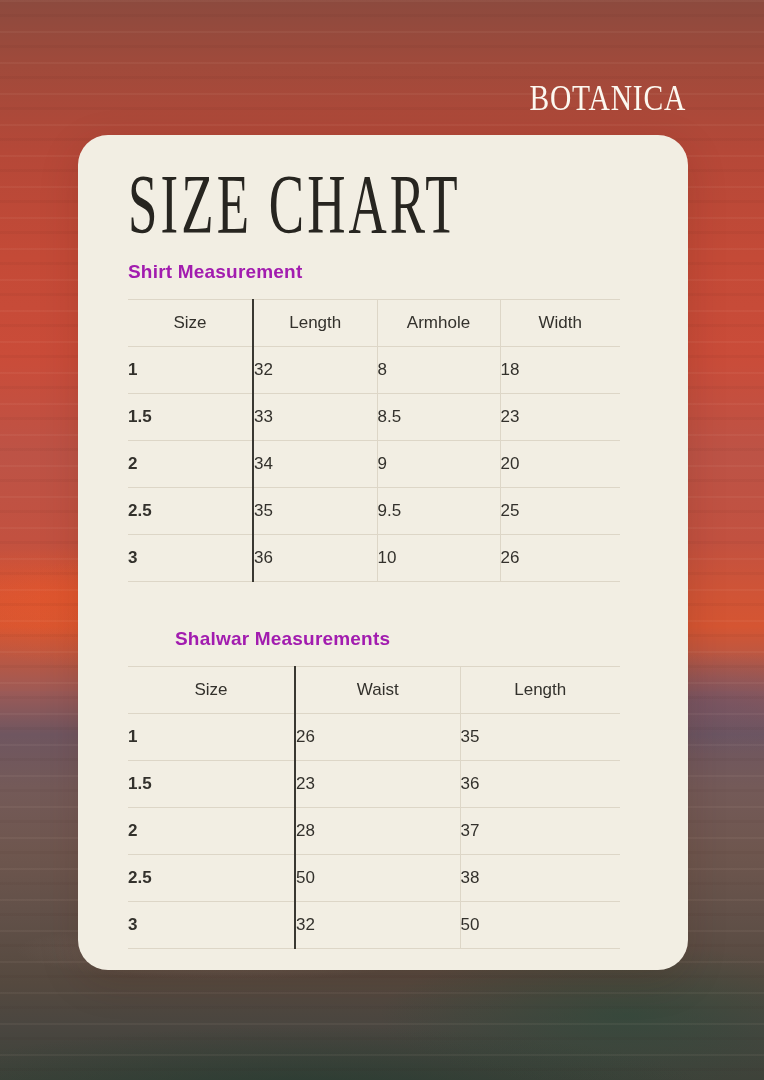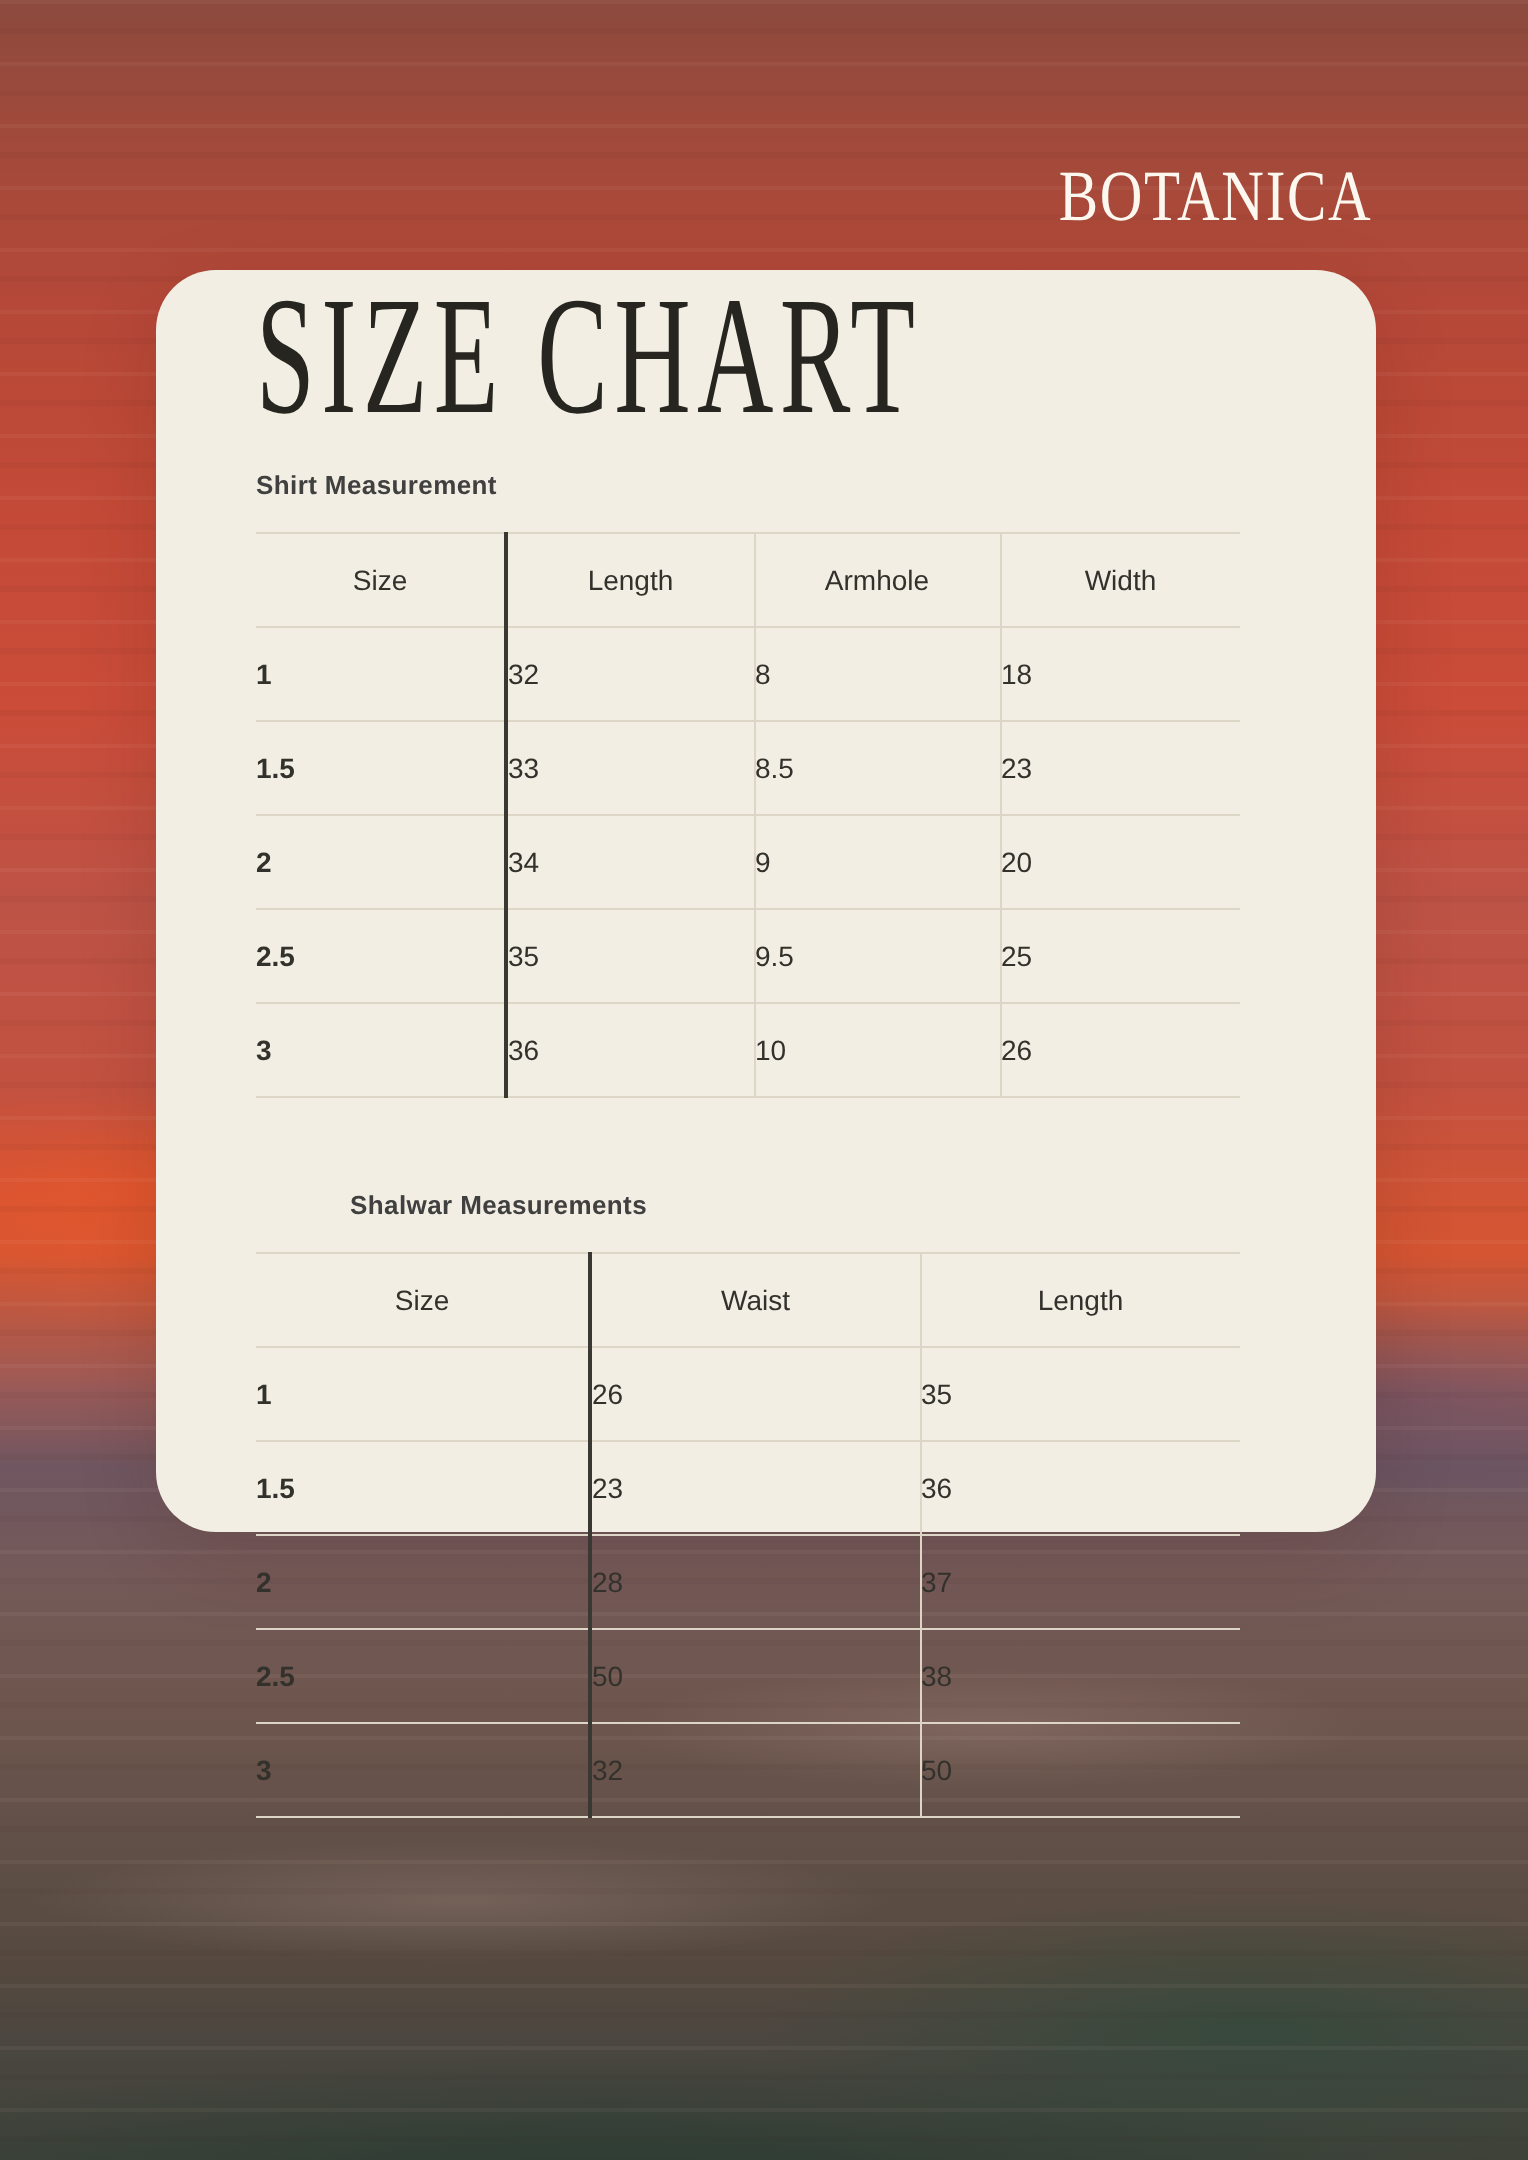--- a/index.html
+++ b/index.html
@@ -48,51 +48,51 @@
     font-family: "Liberation Serif", serif;
     font-size: 36px; font-weight: 400;
     color: #fcf8f0; letter-spacing: 1px; line-height: 1;
     transform: scaleX(0.82); transform-origin: right top;
     white-space: nowrap;
   }
 
   
   .card {
     position: absolute; left: 78px; top: 135px;
-    width: 610px; height: 631px;
+    width: 610px; height: 835px;
     background: #f2eee3;
     border-radius: 30px;
-    padding: 2px 50px 0 50px;
+    padding: 28px 50px 0 50px;
     box-shadow: 0 12px 40px rgba(60, 20, 10, 0.15);
   }
 
   .title {
     font-family: "Liberation Serif", serif;
     font-weight: 400; font-size: 84px; line-height: 1;
     color: #272520; white-space: nowrap;
     display: inline-block;
     letter-spacing: 5px;
     transform: scaleX(0.63); transform-origin: left top;
   }
 
   .section-heading {
-    font-size: 13px; font-weight: 700; color: #404040;
+    font-size: 19px; font-weight: 700; color: #a21caf;
     letter-spacing: 0.2px;
   }
   .section-heading.shirt   { margin-top: 14px; }
   .section-heading.shalwar { margin-top: 46px; margin-left: 47px; }
 
   
   table.mtable {
     border-collapse: collapse; table-layout: fixed;
     width: 492px; margin-top: 16px;
   }
   .mtable th, .mtable td {
     height: 47px; vertical-align: middle;
-    font-size: 14px; color: #33312c;
+    font-size: 17px; color: #33312c;
     border: 1px solid #ddd6c7;
   }
   .mtable th { font-weight: 400; }
   .mtable tr > *:first-child {
     border-left: none;
     border-right: 2px solid #3a3832;
   }
   .mtable tr > *:last-child { border-right: none; }
   .mtable td:first-child { font-weight: 700; }
 </style>

